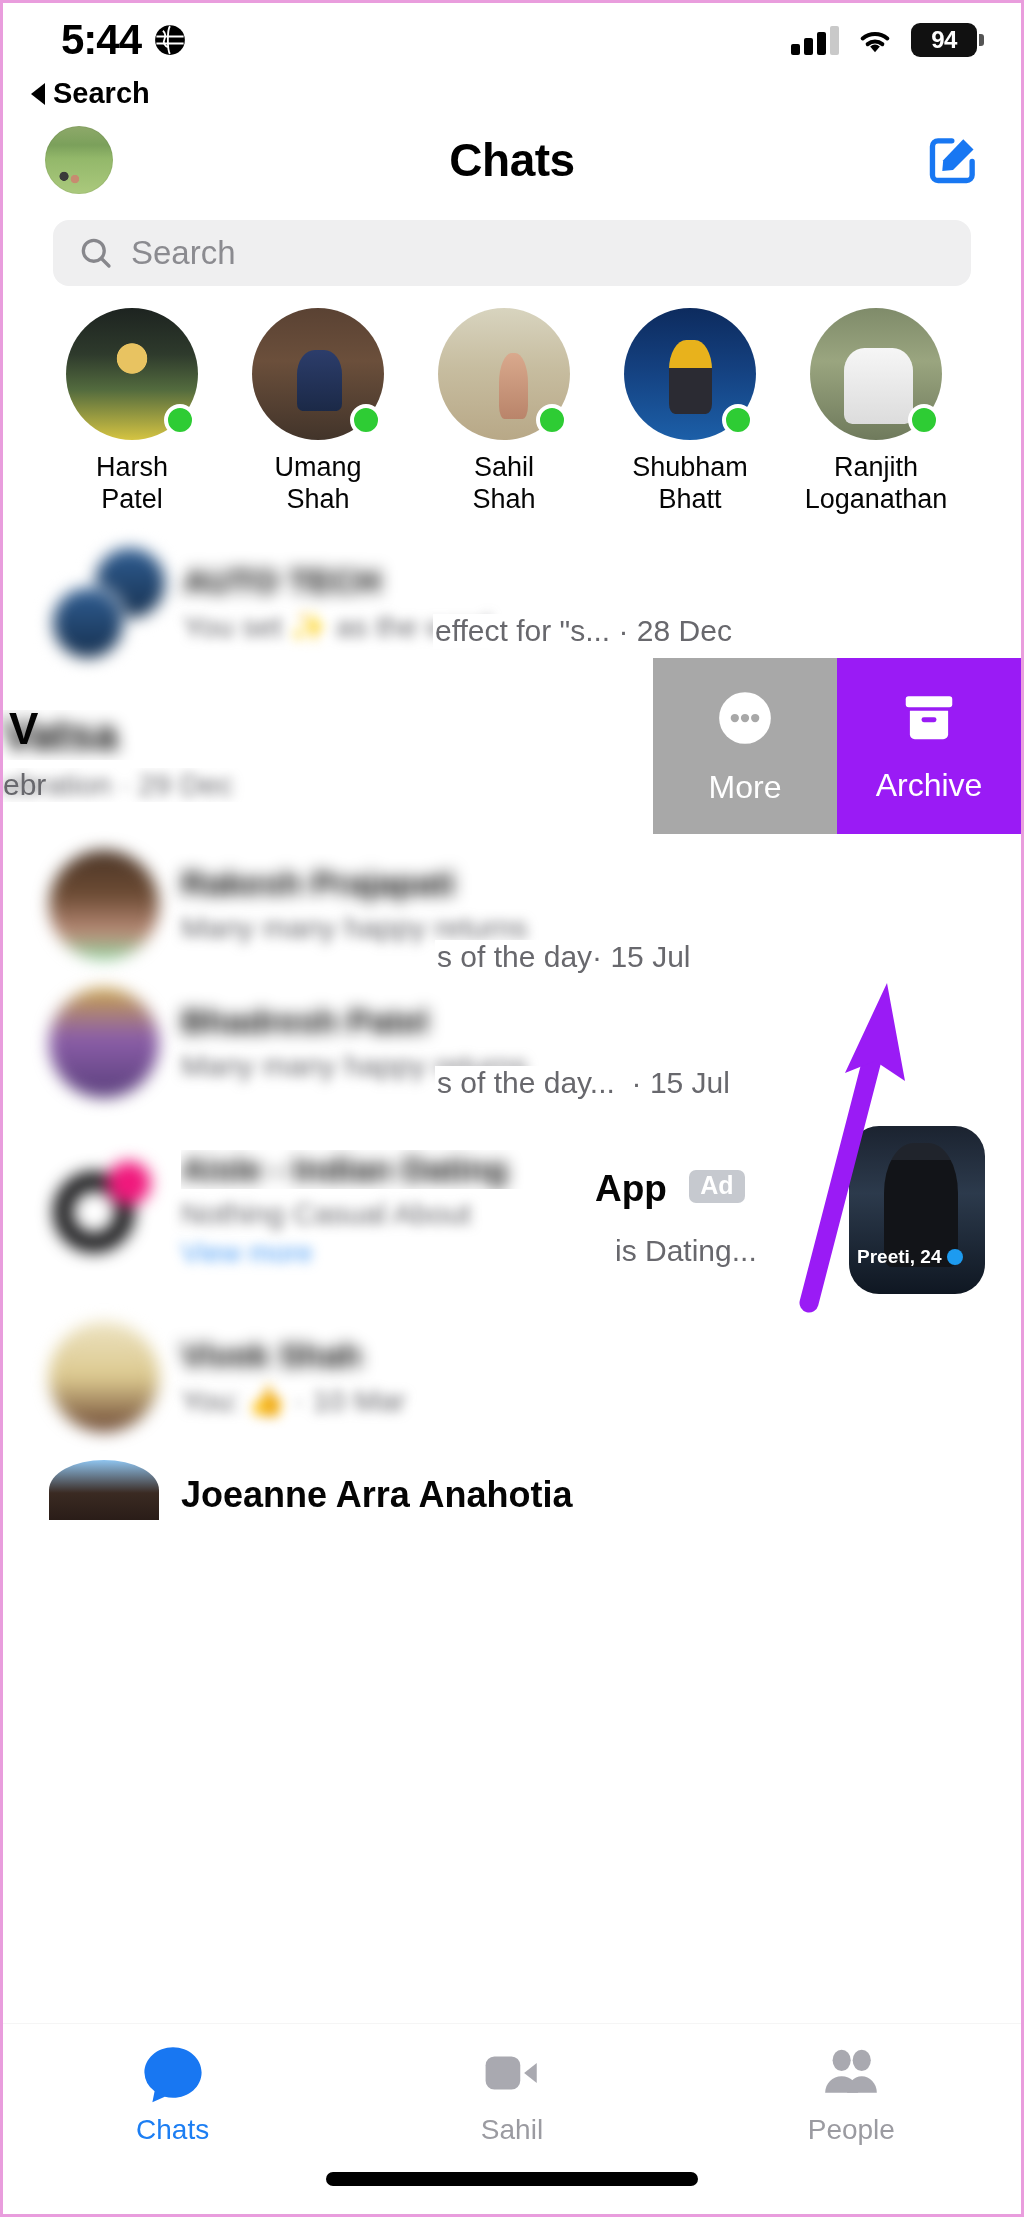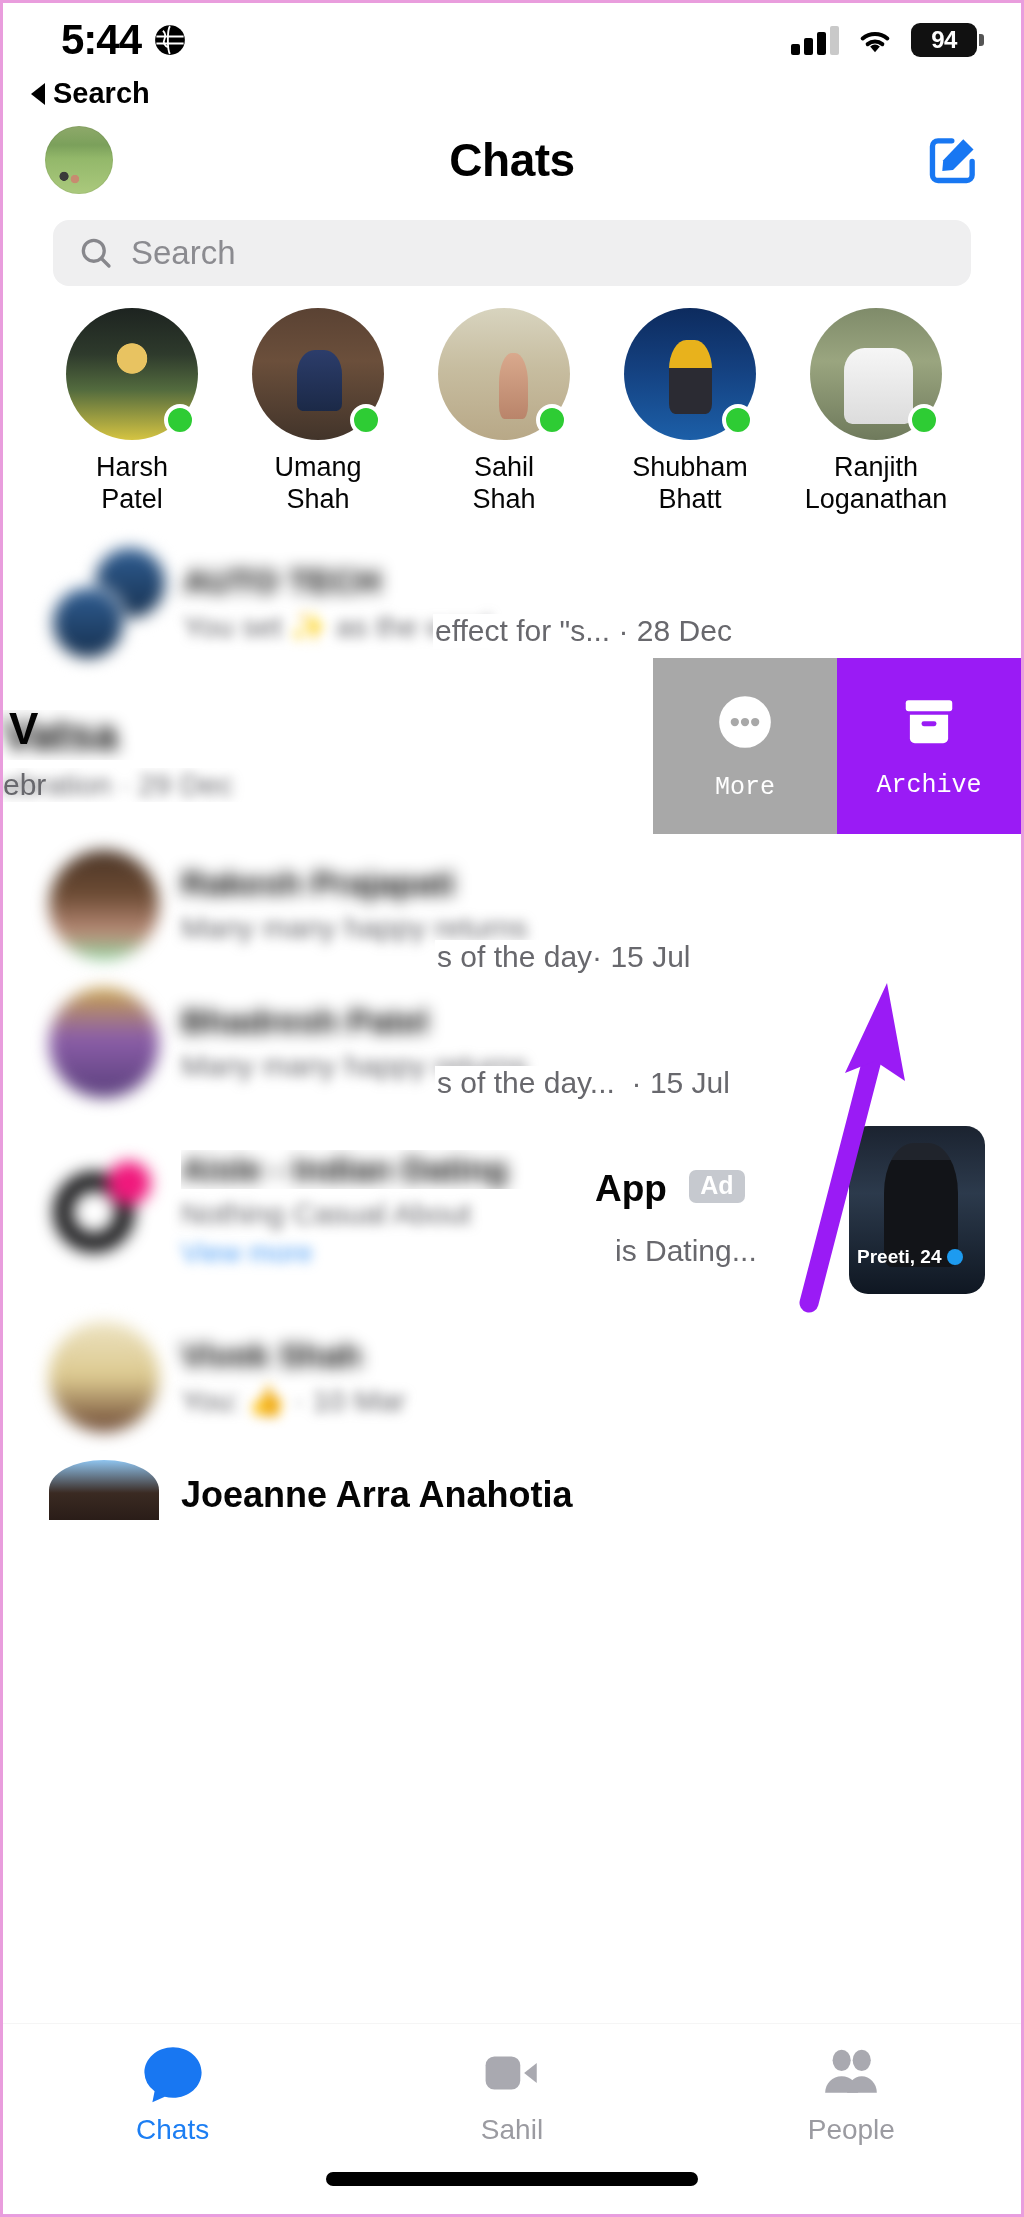--- a/index.html
+++ b/index.html
@@ -175,31 +175,31 @@
   .swipe-actions {
     position: absolute; display: flex; overflow: hidden;
     right: 0;
   }
   .sw-btn {
     width: 184px; display: flex; flex-direction: column;
     align-items: center; justify-content: center; gap: 18px;
   }
   .sw-more { background: #a8a8a8; }
   .sw-arch { background: #9a1bf5; }
-  .sw-label { color: #fff; font-size: 25px; font-weight: 400; font-family: Liberation Mono, monospace; }
+  .sw-label { color: #fff; font-size: 32px; font-weight: 400; }
 
   
   .ad-badge {
     display: inline-block; background: #c6c9cf; color: #fff;
     font-size: 25px; font-weight: 600; border-radius: 7px;
     padding: 1px 11px 3px 11px; vertical-align: 7px; margin-left: 12px;
   }
   .ad-link { margin-top: 6px; font-size: 28px; color: #4a9cf5; }
   .ad-thumb {
-    width: 136px; height: 168px; border-radius: 19px; flex: 0 0 auto;
+    width: 136px; height: 168px; border-radius: 30px; flex: 0 0 auto;
     margin-left: 18px; position: relative; overflow: hidden;
     background: linear-gradient(#1b2330 0%, #2c3a4c 40%, #0f1722 100%);
   }
   .ad-thumb .person {
     position: absolute; left: 26%; top: 10%; width: 54%; height: 74%;
     background: linear-gradient(#20242c 0 14%, #121418 14% 100%);
     border-radius: 40% 40% 10% 10%;
   }
   .ad-thumb .cap {
     position: absolute; left: 8px; bottom: 26px;

